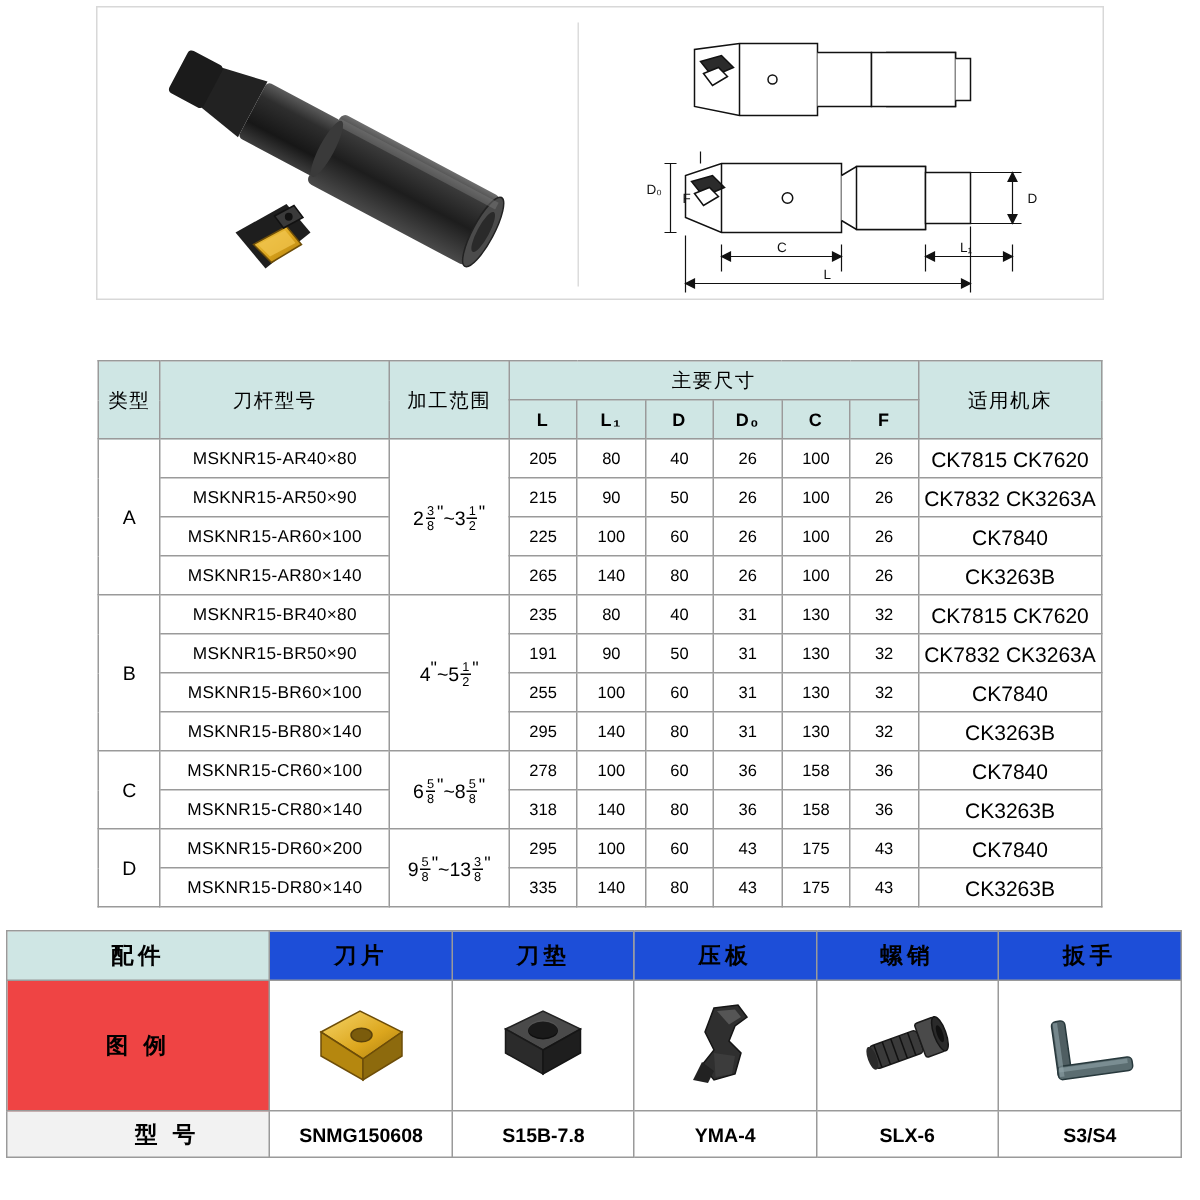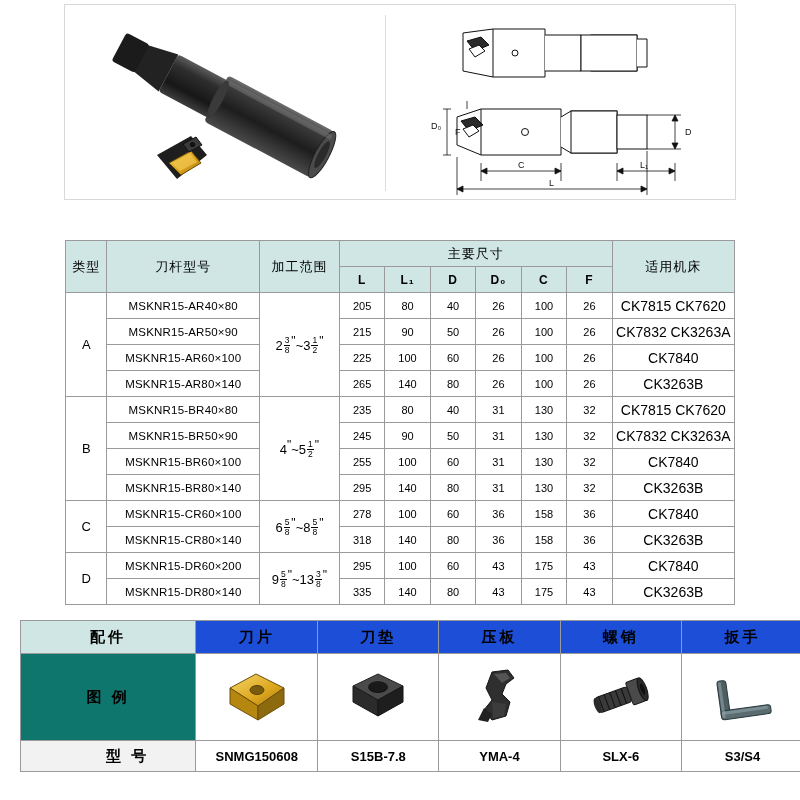--- a/index.html
+++ b/index.html
@@ -43,29 +43,29 @@
   td.machine{font-size:14px;}
   td.range{font-size:13px;}
 
   
   .frac{display:inline-block;vertical-align:-0.35em;text-align:center;font-size:8.5px;line-height:1.05;margin:0 1px;}
   .frac .num{display:block;border-bottom:1px solid #000;padding:0 1px;}
   .frac .den{display:block;padding:0 1px;}
   .inch{font-size:12px;vertical-align:super;}
 
   
-  .acc-wrap{position:absolute;left:20px;top:620px;width:728px;}
+  .acc-wrap{position:absolute;left:4px;top:620px;width:728px;}
   table.acc{border-collapse:collapse;width:784px;font-size:13px;}
   table.acc td{
     border:1px solid #9a9a9a;text-align:center;vertical-align:middle;padding:0;color:#000;
   }
   table.acc tr.head td{background:#1d4ed8;font-weight:bold;font-size:15px;letter-spacing:3px;height:32px;}
   table.acc tr.head td.first{background:#cfe6e4;}
   table.acc tr.pic td{height:86px;background:#fff;}
-  table.acc tr.pic td.first{background:#0f766e;font-weight:bold;font-size:15px;letter-spacing:3px;}
+  table.acc tr.pic td.first{background:#ef4444;font-weight:bold;font-size:15px;letter-spacing:3px;}
   table.acc tr.model td{height:30px;font-size:13px;font-weight:bold;}
   table.acc tr.model td.first{background:#f2f2f2;letter-spacing:3px;font-size:15px;padding-left:39px;}
   .acc-c1{width:150px;}
   .acc-c{width:126px;}
   .pic-holder{display:flex;align-items:center;justify-content:center;height:86px;}
 </style>
 </head>
 <body>
 
 <div class="page">
@@ -254,21 +254,21 @@
             <td>235</td>
             <td>80</td>
             <td>40</td>
             <td>31</td>
             <td>130</td>
             <td>32</td>
             <td class="machine">CK7815  CK7620</td>
           </tr>
           <tr>
             <td class="model">MSKNR15-BR50×90</td>
-            <td>245</td>
+            <td>191</td>
             <td>90</td>
             <td>50</td>
             <td>31</td>
             <td>130</td>
             <td>32</td>
             <td class="machine">CK7832 CK3263A</td>
           </tr>
           <tr>
             <td class="model">MSKNR15-BR60×100</td>
             <td>255</td>

